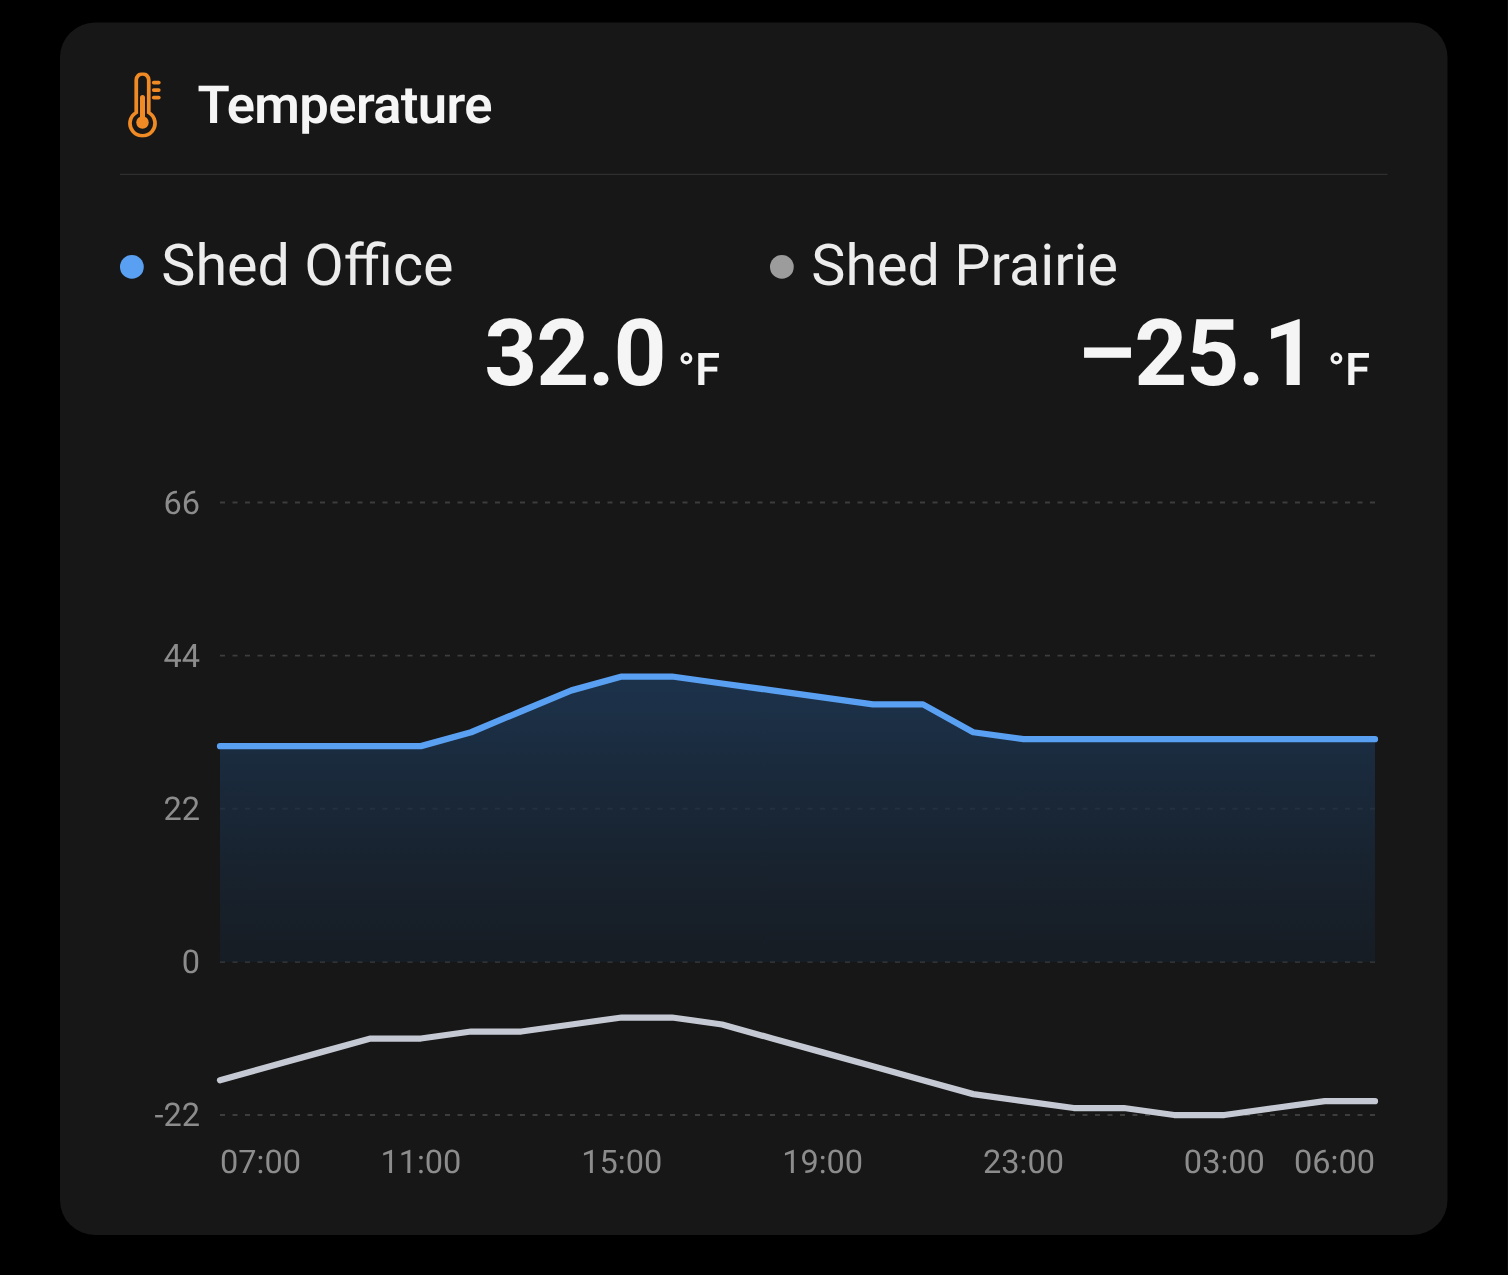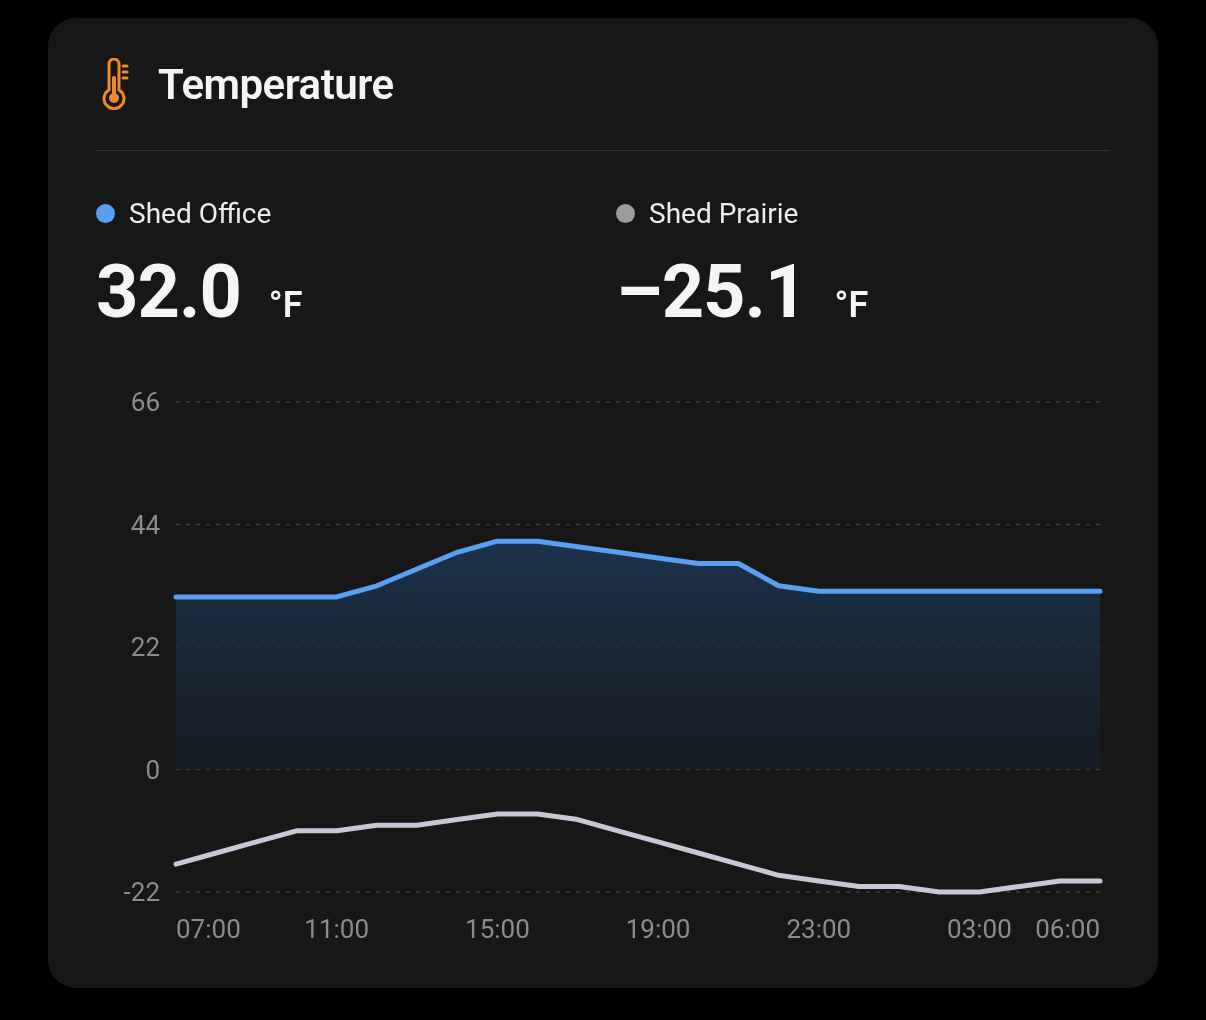--- a/index.html
+++ b/index.html
@@ -16,21 +16,21 @@
     border-radius: 28px;
     width: 100%;
     height: 970px;
     padding: 40px 48px 36px 48px;
     position: relative;
   }
   .card-header {
     display: flex;
     align-items: center;
     gap: 28px;
-    padding-bottom: 40px;
+    padding-bottom: 29px;
     border-bottom: 1px solid #2f2f2f;
     text-align: right;
   }
   .card-title {
     font-size: 42px;
     font-weight: 600;
     color: #f5f5f5;
     letter-spacing: -0.5px;
   }
   .thermo-icon svg {
@@ -54,29 +54,29 @@
   }
   .dot {
     width: 19px;
     height: 19px;
     border-radius: 50%;
     flex: 0 0 auto;
   }
   .dot-blue { background: #5aa0f2; }
   .dot-gray { background: #9c9c9c; }
   .reading-label {
-    font-size: 28px;
+    font-size: 46px;
     color: #ececec;
     font-weight: 400;
   }
   .reading-value-row {
     display: flex;
     align-items: baseline;
-    margin-top: 18px;
-    gap: 28px;
+    gap: 10px;
+    justify-content: flex-end;
   }
   .reading-value {
     font-size: 74px;
     font-weight: 700;
     color: #f5f5f5;
     letter-spacing: -1px;
   }
   .reading-unit {
     font-size: 36px;
     font-weight: 600;

